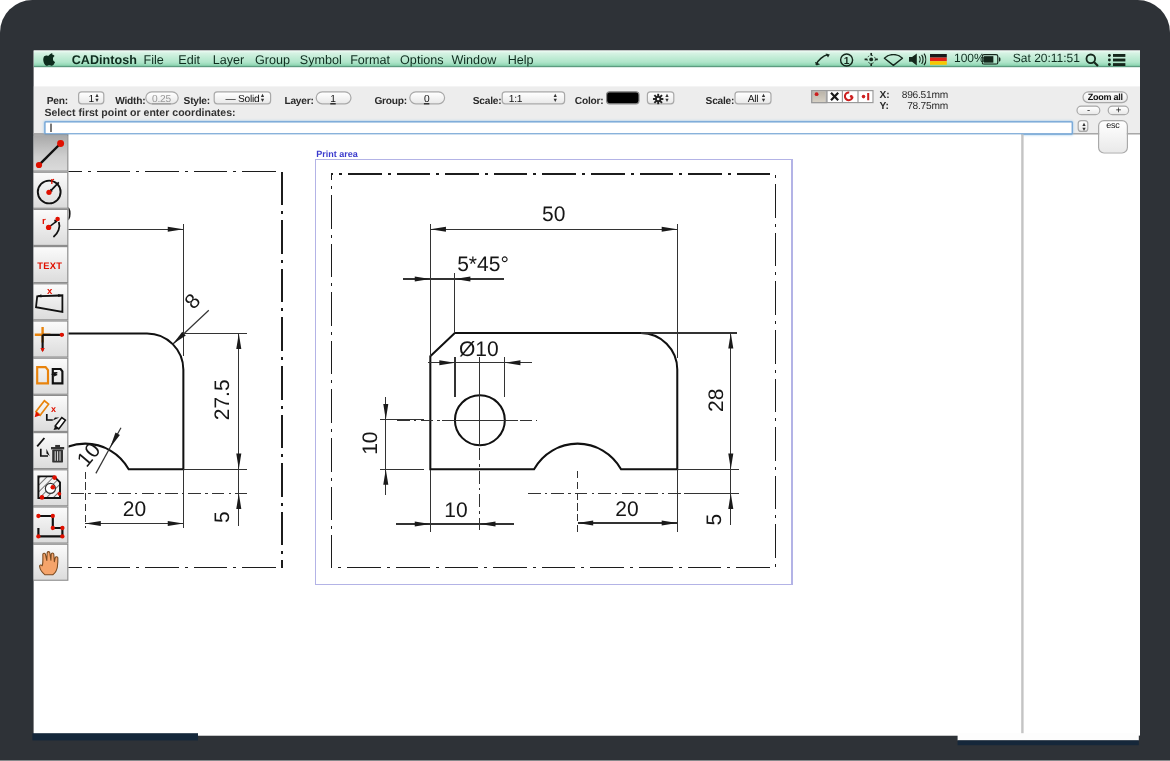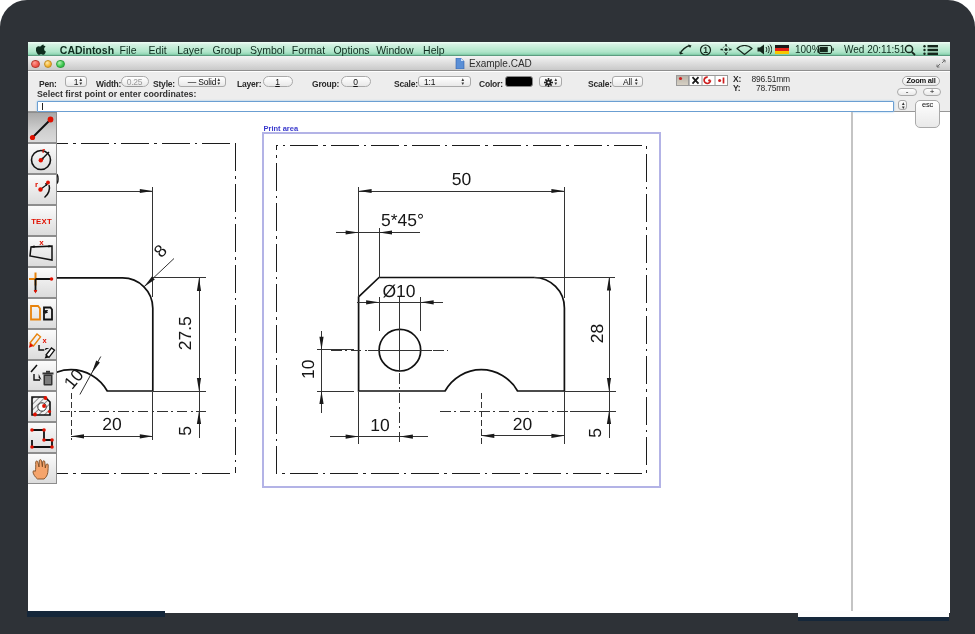--- a/index.html
+++ b/index.html
@@ -93,48 +93,35 @@
       <div style="height:3px;background:#1a1a1a"></div>
         <div style="height:3px;background:#e2231a"></div>
         <div style="height:3px;background:#f7c700"></div>
     </div>
     <span style="left:767px;font-size:10px">100%</span>
     <svg class="abs" style="left:790px;top:3px" width="16" height="9" viewBox="0 0 16 9">
       <rect x="0.5" y="0.5" width="13" height="8" rx="1.5" stroke="#15271c" fill="none"></rect>
       <rect x="1.8" y="1.8" width="8" height="5.4" fill="#15271c"></rect>
       <path d="M14.5 2.8v3.4c1 0 1.3-0.6 1.3-1.7s-0.3-1.7-1.3-1.7z" fill="#15271c"></path>
     </svg>
-    <span style="left:816px;font-size:10px">Wed 20:11:51</span>
+    <span style="left:816px;font-size:10px">Sat 20:11:51</span>
     <svg class="abs" style="left:876px;top:1.5px" width="12" height="12" viewBox="0 0 12 12">
       <circle cx="5" cy="5" r="3.6" stroke="#15271c" stroke-width="1.5" fill="none"></circle>
       <path d="M7.8 7.8L11 11" stroke="#15271c" stroke-width="1.8"></path>
     </svg>
     <svg class="abs" style="left:895px;top:2.5px" width="15" height="10" viewBox="0 0 15 10">
       <circle cx="1.5" cy="1.2" r="1.2" fill="#15271c"></circle>
         <rect x="4.5" y="0" width="10.5" height="2.4" fill="#15271c"></rect>
       <circle cx="1.5" cy="5" r="1.2" fill="#15271c"></circle>
         <rect x="4.5" y="3.8" width="10.5" height="2.4" fill="#15271c"></rect>
       <circle cx="1.5" cy="8.8" r="1.2" fill="#15271c"></circle>
         <rect x="4.5" y="7.6" width="10.5" height="2.4" fill="#15271c"></rect>
     </svg>
   </div>
 
-  <div class="titlebar">
-    <div class="tl" style="left:3px;background:radial-gradient(circle at 35% 30%,#ff9d94,#f1554a 60%,#c93a31);border:0.5px solid #b33a30"></div>
-    <div class="tl" style="left:15.5px;background:radial-gradient(circle at 35% 30%,#ffe9a8,#f5b32d 60%,#cf8f1f);border:0.5px solid #c08c22"></div>
-    <div class="tl" style="left:28px;background:radial-gradient(circle at 35% 30%,#b4f0b2,#3bc84f 60%,#2a9e3c);border:0.5px solid #2f9e3e"></div>
-    <svg class="abs" style="left:427px;top:2px" width="10" height="11" viewBox="0 0 10 11">
-      <path d="M1 0h5l3 3v8H1z" fill="#5a8fd6" stroke="#2f5fa8" stroke-width="0.6"></path>
-      <path d="M6 0l3 3H6z" fill="#cfe0f6"></path>
-    </svg>
-    <div class="titletext">Example.CAD</div>
-    <svg class="abs" style="left:908px;top:3px" width="10" height="9" viewBox="0 0 10 9">
-      <path d="M1 8L4 5M1 8l0-2.4M1 8l2.4 0M9 1L6 4M9 1l0 2.4M9 1l-2.4 0" stroke="#6f6f6f" stroke-width="1" fill="none"></path>
-    </svg>
-  </div>
 
   <div class="toolbar"></div>
   <span class="lbl" style="left:11px">Pen:</span>
   <div class="ctl" style="left:37px;width:22px;">1<span class="updn" style="right:3px;top:1.5px">▲<br>▼</span></div>
   <span class="lbl" style="left:68px">Width:</span>
   <div class="ctl oval" style="left:92.5px;width:28px;color:#999">0.25</div>
   <span class="lbl" style="left:125px">Style:</span>
   <div class="ctl" style="left:150px;width:48px;">— Solid<span class="updn" style="right:4px;top:1.5px">▲<br>▼</span></div>
   <span class="lbl" style="left:209px">Layer:</span>
   <div class="ctl oval" style="left:234.5px;width:30px;">1</div>

